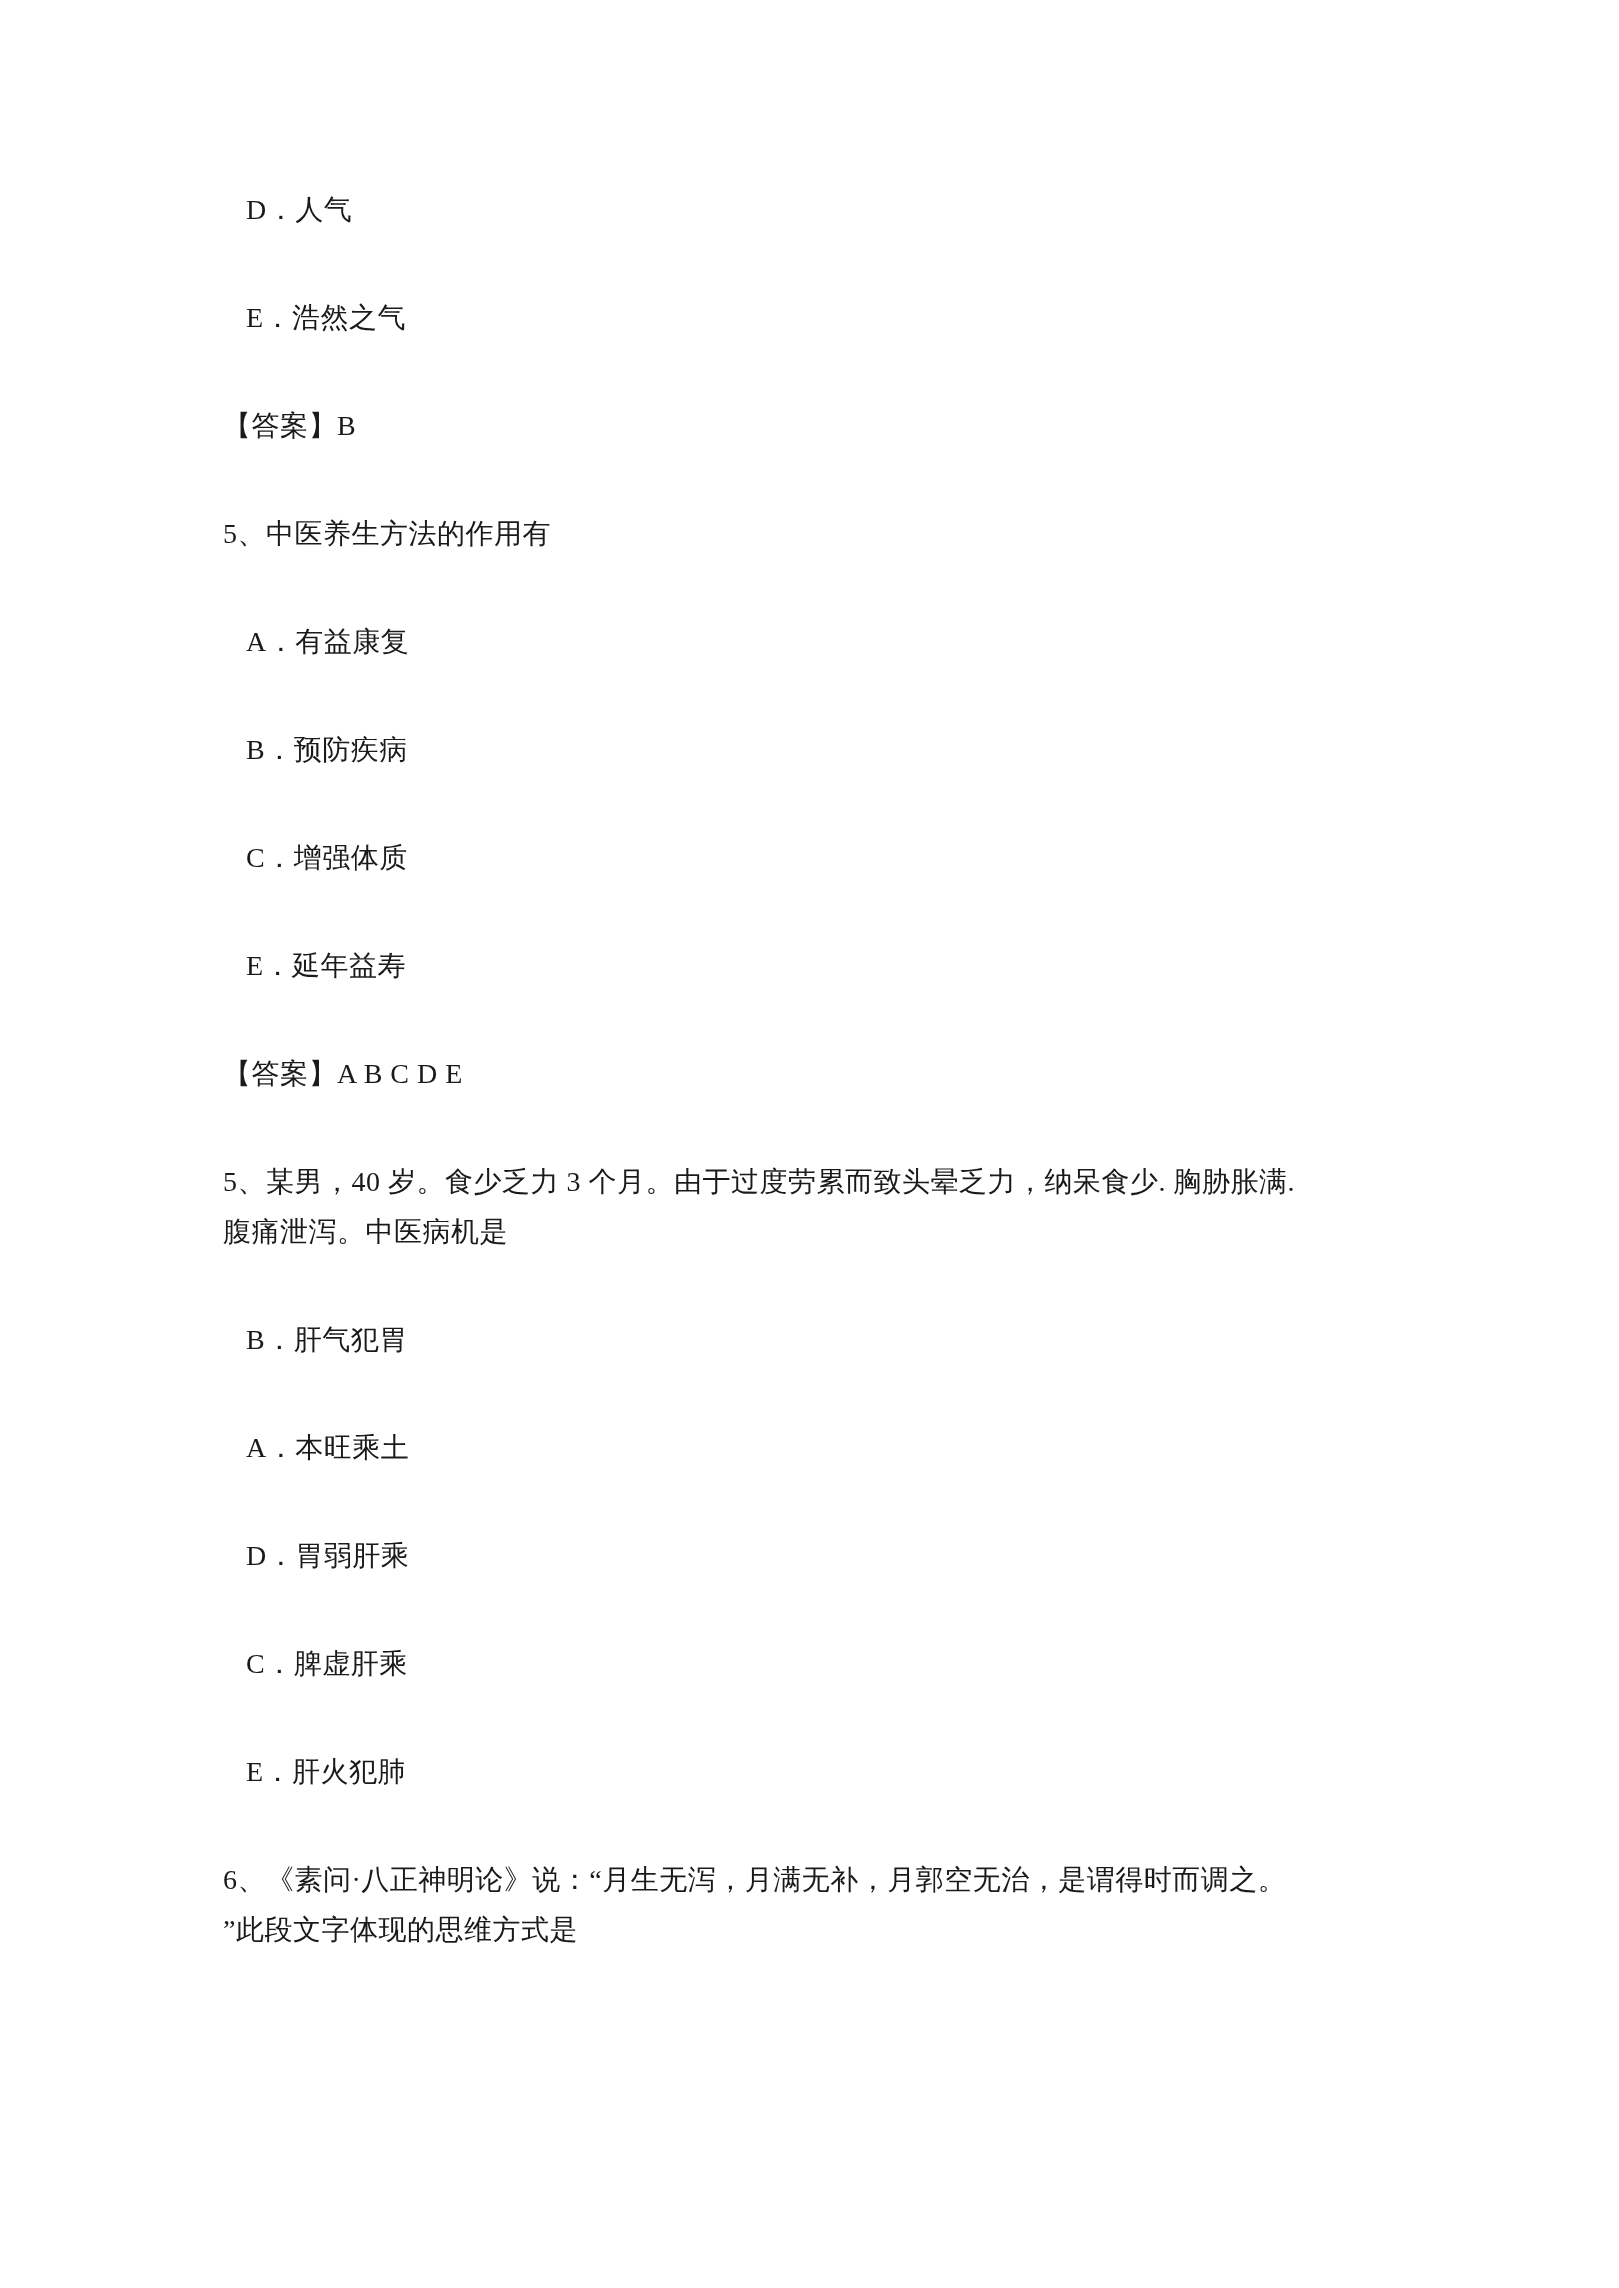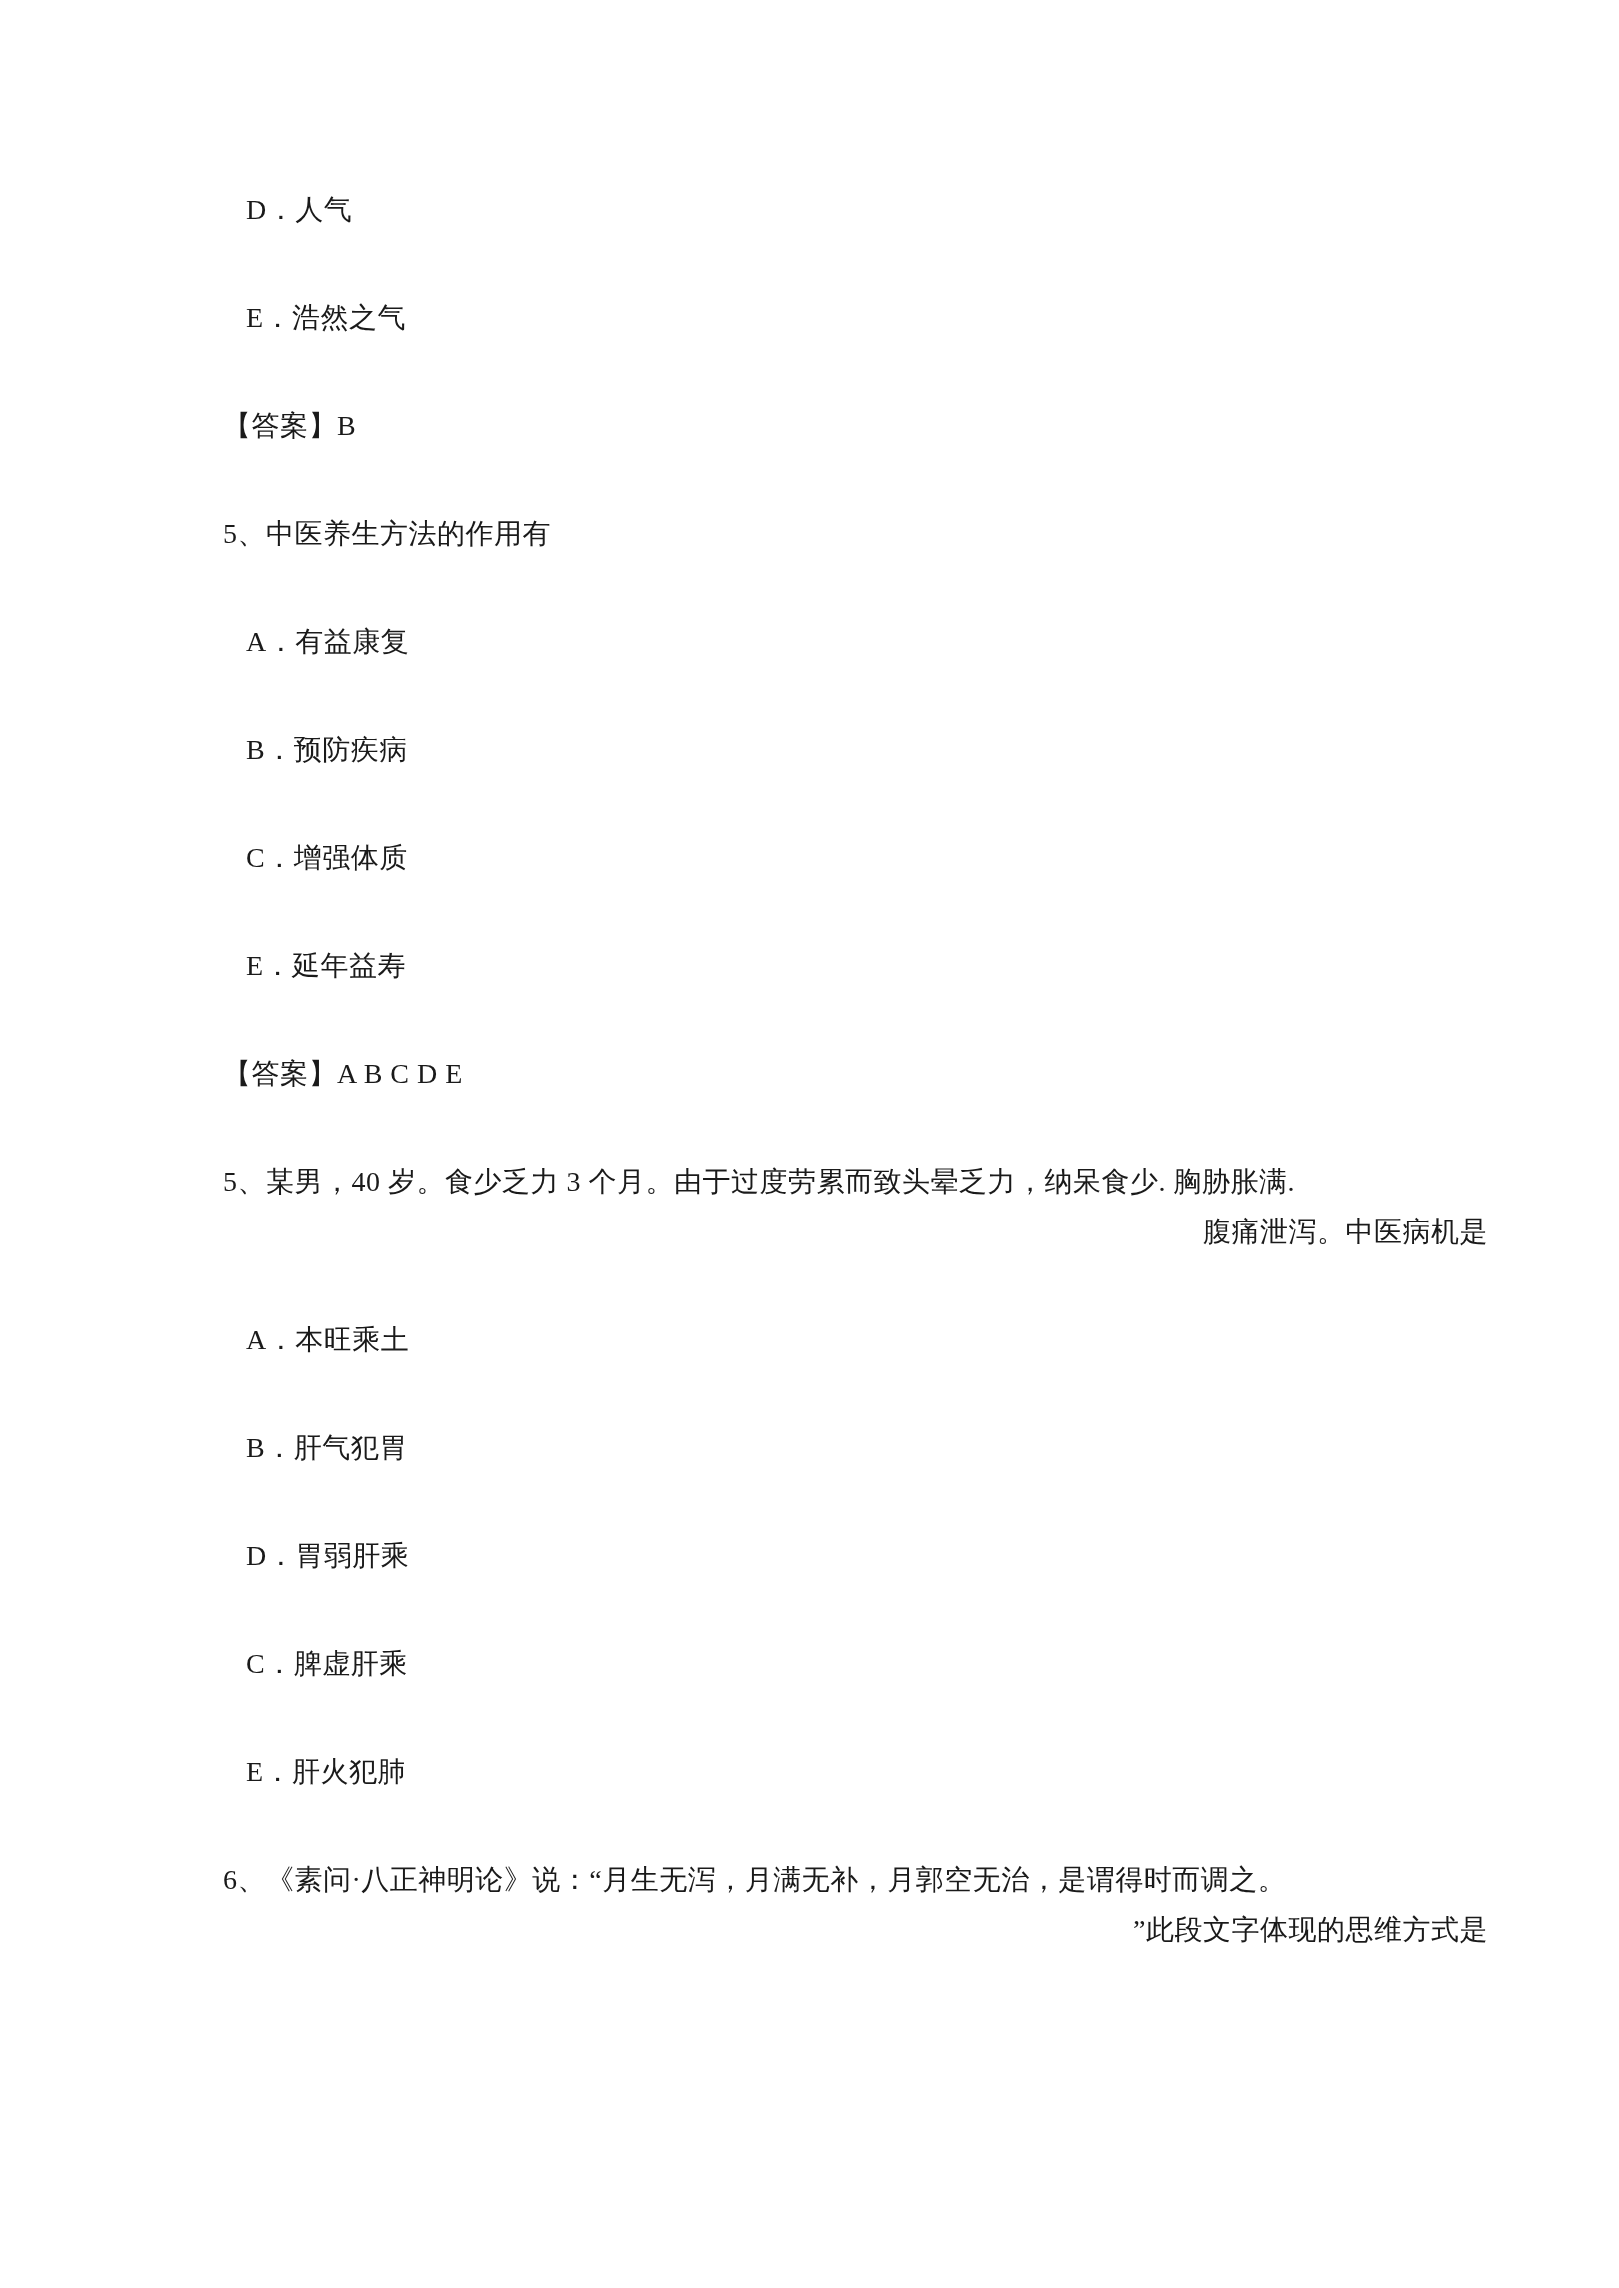--- a/index.html
+++ b/index.html
@@ -34,21 +34,20 @@
     padding-left: 23px;
   }
   .answer {
     padding-left: 0;
   }
   .question {
     padding-left: 0;
   }
   .indent-cont {
     padding-left: 0;
-    text-align: right;
   }
 </style>
 </head>
 <body>
 
 <div class="page">
 
   <div class="block">
     <div class="line option">D．人气</div>
   </div>
@@ -85,25 +84,25 @@
   <div class="block">
     <div class="line answer">【答案】A B C D E</div>
   </div>
 
   <div class="block">
     <div class="line question">5、某男，40 岁。食少乏力 3 个月。由于过度劳累而致头晕乏力，纳呆食少. 胸胁胀满.</div>
     <div class="line indent-cont">腹痛泄泻。中医病机是</div>
   </div>
 
   <div class="block">
-    <div class="line option">A．本旺乘土</div>
+    <div class="line option">B．肝气犯胃</div>
   </div>
 
   <div class="block">
-    <div class="line option">B．肝气犯胃</div>
+    <div class="line option">A．本旺乘土</div>
   </div>
 
   <div class="block">
     <div class="line option">D．胃弱肝乘</div>
   </div>
 
   <div class="block">
     <div class="line option">C．脾虚肝乘</div>
   </div>
 

